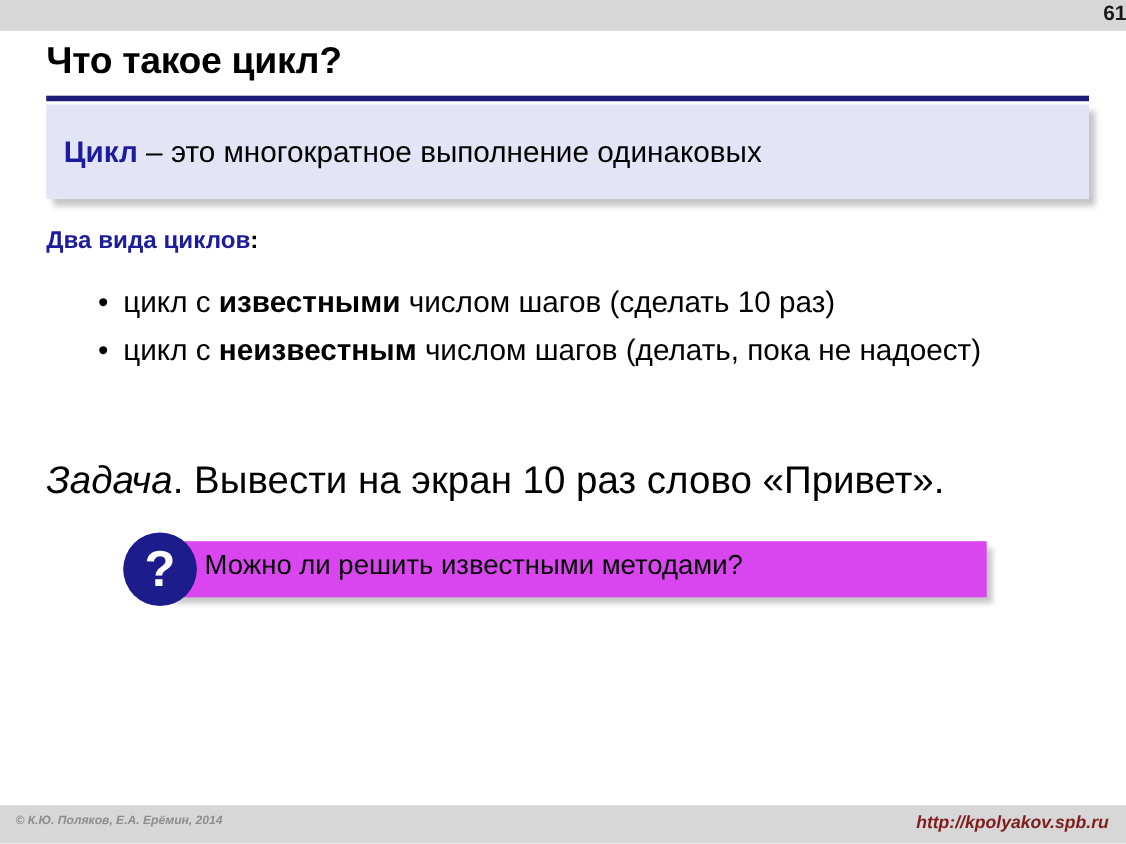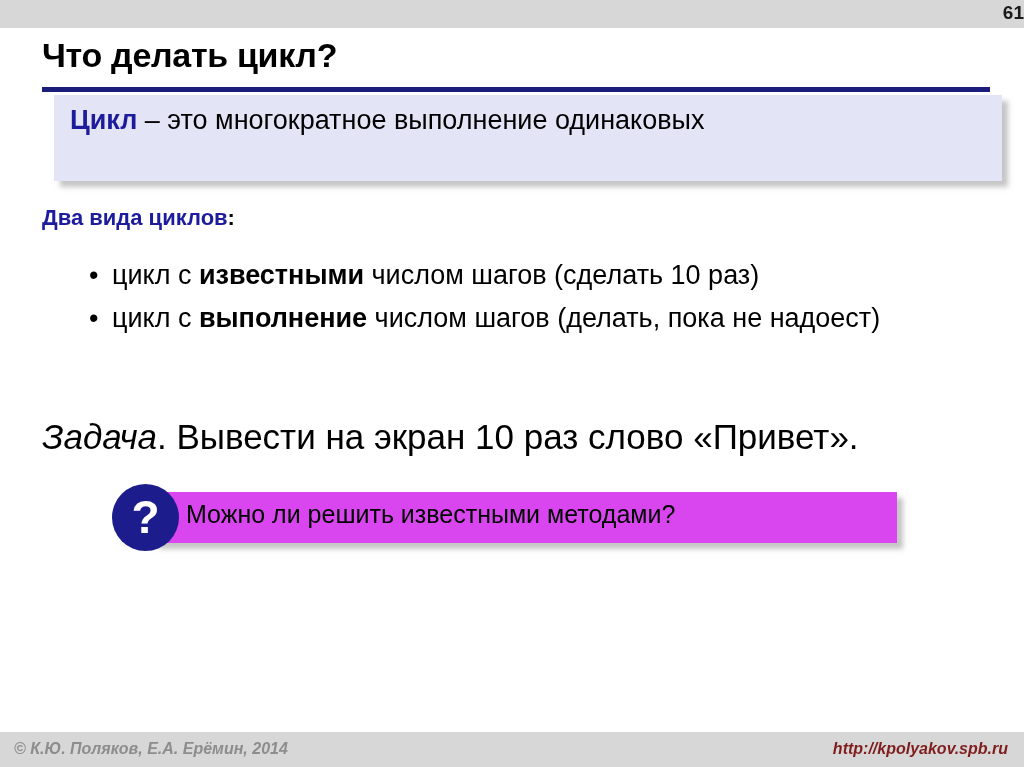--- a/index.html
+++ b/index.html
@@ -67,22 +67,21 @@
   
   .definition-box {
     position: absolute;
     left: 42px;
     top: 95px;
     width: 948px;
     height: 86px;
     background: #e4e4f7;
     box-shadow: 6px 6px 5px rgba(150,150,150,0.55);
     box-sizing: border-box;
-    padding: 6px 16px 0 16px;
-    margin-left: 12px;
+    padding: 24px 16px 0 16px;
   }
   .definition-text {
     font-size: 27px;
     line-height: 38px;
     color: #000000;
   }
   .definition-text .term {
     color: #1c1c9c;
     font-weight: bold;
   }
@@ -182,21 +181,21 @@
     left: 0;
     bottom: 0;
     width: 1024px;
     height: 35px;
     background: #d7d7d7;
   }
   .footer-left {
     position: absolute;
     left: 14px;
     top: 8px;
-    font-size: 16px;
+    font-size: 11px;
     font-style: italic;
     font-weight: bold;
     color: #8d8d8d;
     white-space: nowrap;
   }
   .footer-right {
     position: absolute;
     right: 16px;
     top: 8px;
     font-size: 16px;
@@ -206,39 +205,39 @@
     white-space: nowrap;
   }
 </style>
 </head>
 <body>
 
 <div class="header-bar">
   <div class="header-page-number">61</div>
 </div>
 
-<div class="slide-title">Что делать цикл?</div>
+<div class="slide-title">Что такое цикл?</div>
 <div class="title-rule"></div>
 
 <div class="definition-box">
   <div class="definition-text">
     <span class="term">Цикл</span><span> – это многократное выполнение одинаковых</span>
   </div>
 </div>
 
 <div class="kinds-heading">
   <span>Два вида циклов</span><span class="colon">:</span>
 </div>
 
 <div class="bullet-list">
   <div class="bullet-item">
     <span class="dot">•</span><span>цикл с </span><b>известными</b><span> числом шагов (сделать 10 раз)</span>
   </div>
   <div class="bullet-item">
-    <span class="dot">•</span><span>цикл с </span><b>выполнение</b><span> числом шагов (делать, пока не надоест)</span>
+    <span class="dot">•</span><span>цикл с </span><b>неизвестным</b><span> числом шагов (делать, пока не надоест)</span>
   </div>
 </div>
 
 <div class="task-line">
   <span class="task-label">Задача</span><span>. Вывести на экран 10 раз слово «Привет».</span>
 </div>
 
 <div class="question-box">
   <div class="question-text">Можно ли решить известными методами?</div>
 </div>

